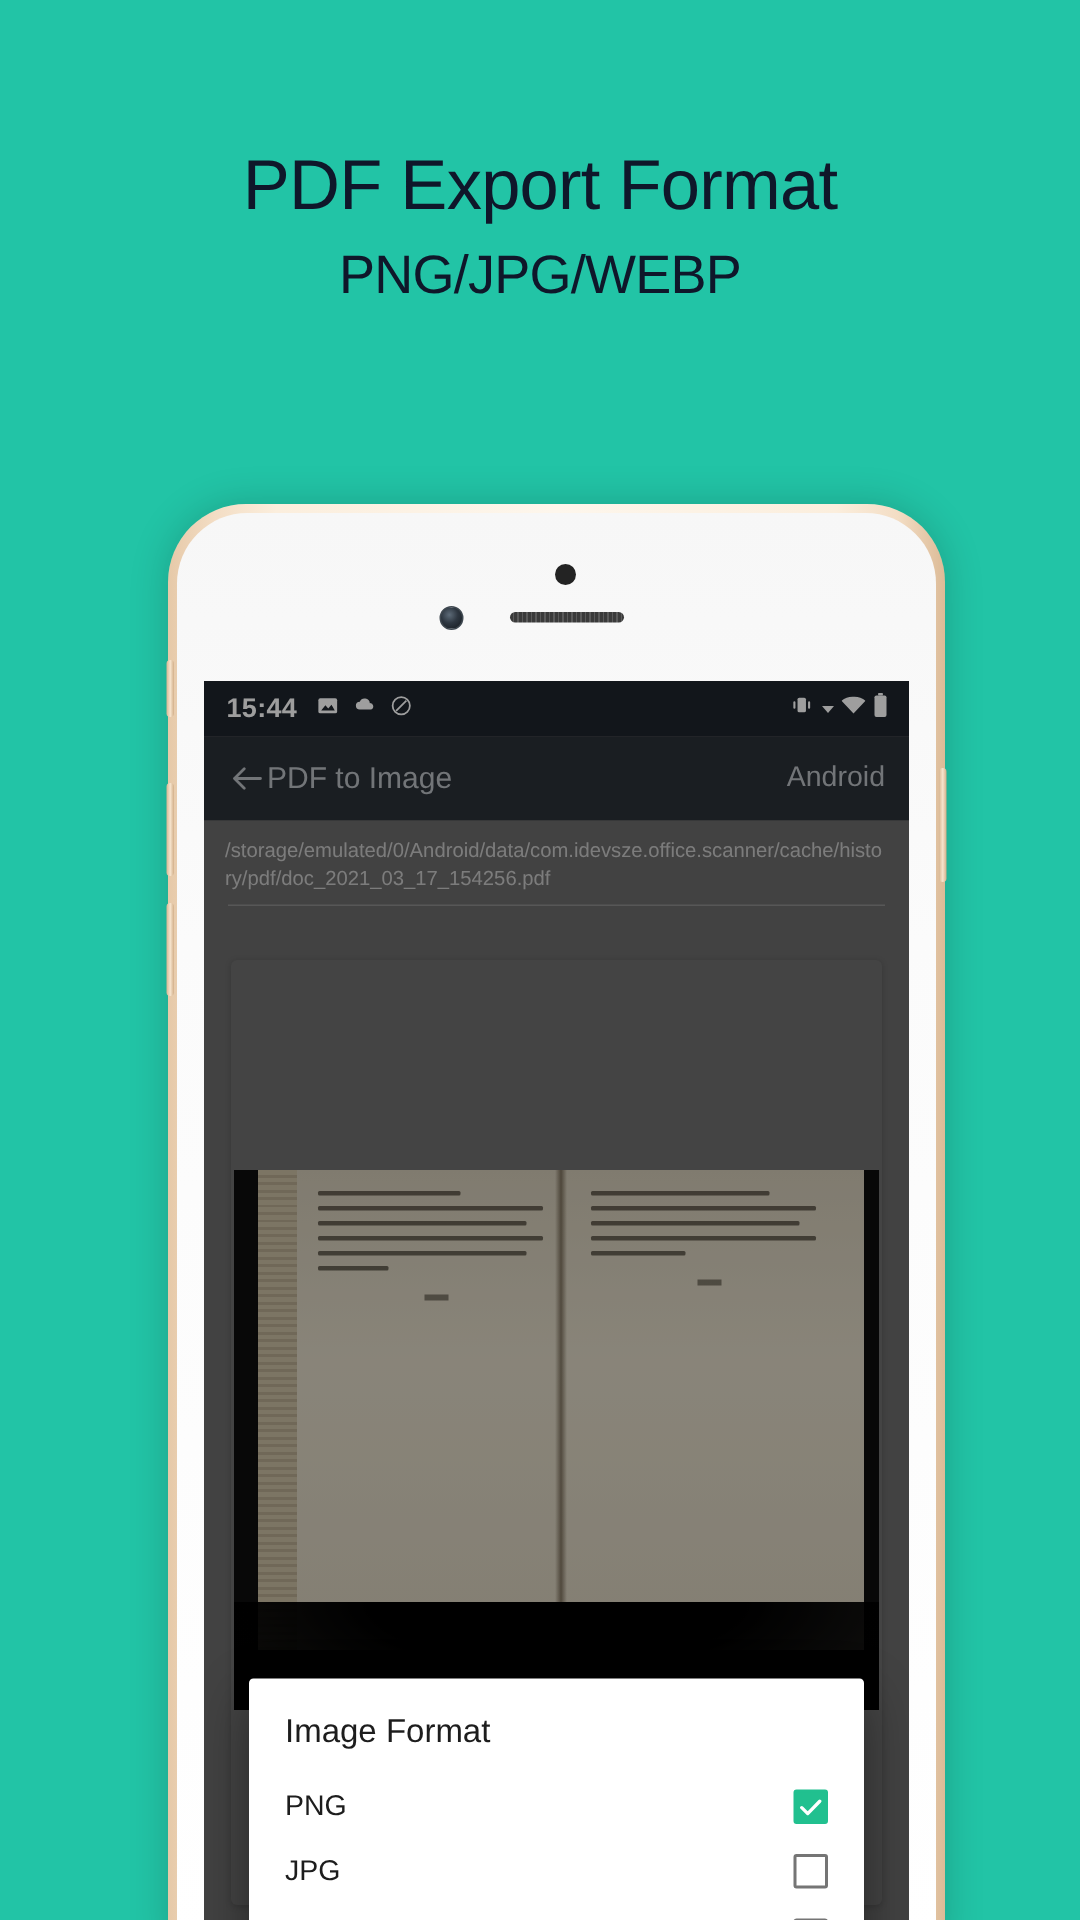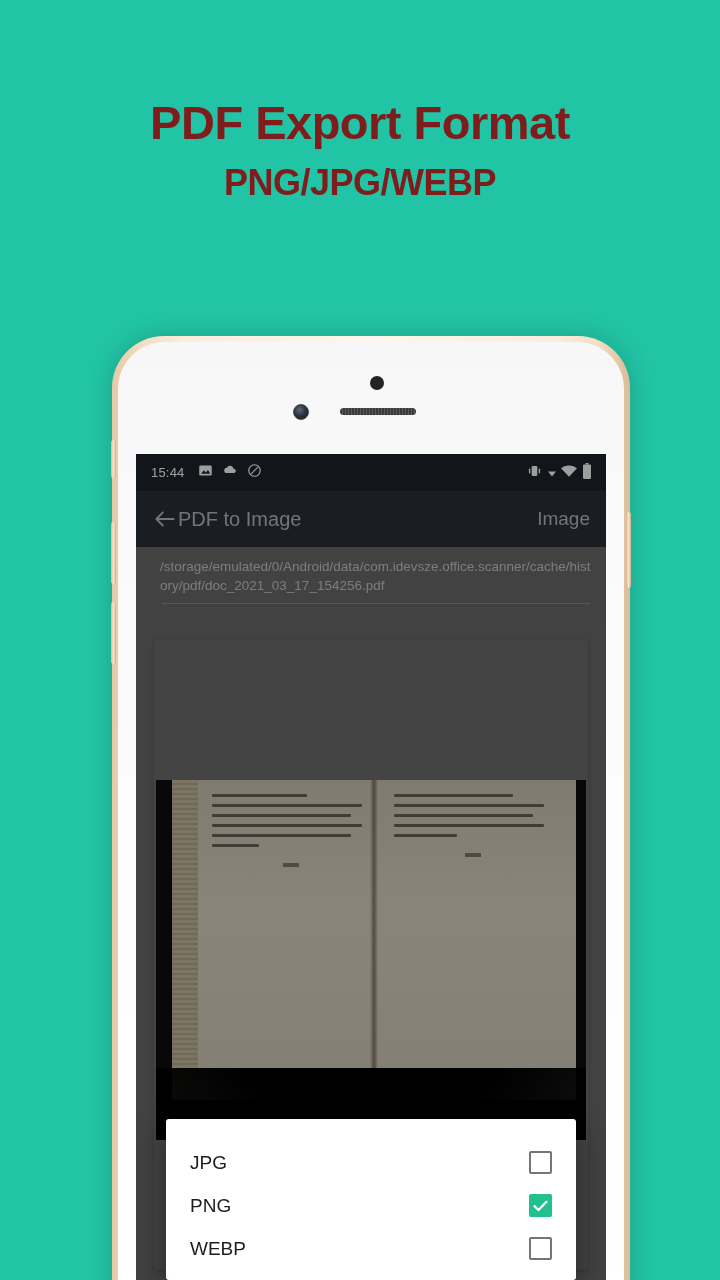--- a/index.html
+++ b/index.html
@@ -16,22 +16,22 @@
     position: relative;
   }
 
   
   .headline {
     position: absolute;
     top: 98px;
     left: 0;
     width: 720px;
     text-align: center;
-    color: #7f1d1d;
-    font-weight: bold;
+    color: #0f172a;
+    font-weight: normal;
     line-height: 1.06;
     letter-spacing: -0.5px;
   }
   .headline .l1 { display: block; font-size: 47px; }
   .headline .l2 { display: block; font-size: 36px; margin-top: 16px; }
 
   
   .phone {
     position: absolute;
     left: 112px;
@@ -109,22 +109,22 @@
   
   .statusbar {
     height: 37px;
     background: #1e252d;
     display: flex;
     align-items: center;
     padding: 0 14px 0 15px;
     color: #ffffff;
   }
   .status-time {
-    font-size: 13px;
-    font-weight: 400;
+    font-size: 18px;
+    font-weight: 700;
     letter-spacing: 0.2px;
   }
   .status-left-icons {
     display: flex;
     align-items: center;
     gap: 9px;
     margin-left: 13px;
   }
   .status-right-icons {
     margin-left: auto;
@@ -161,21 +161,21 @@
   
   .content {
     position: absolute;
     left: 0; right: 0;
     top: 93px;
     bottom: 0;
     background: #6b6b6b;
   }
 
   .path-block {
-    padding: 10px 14px 8px 24px;
+    padding: 10px 14px 8px 14px;
   }
   .path-text {
     color: #c9c9c9;
     font-size: 13.5px;
     line-height: 1.42;
     word-break: break-all;
   }
   .path-rule {
     margin: 8px 2px 0 2px;
     height: 1px;
@@ -379,21 +379,21 @@
       </div>
     </div>
 
     <div class="appbar">
       <span class="appbar-back">
         <svg width="26" height="26" viewBox="0 0 24 24">
             <path d="M20 12H4M10 6l-6 6 6 6" fill="none" stroke="#b8bdc2" stroke-width="1.7" stroke-linecap="round" stroke-linejoin="round"></path>
           </svg>
       </span>
       <span class="appbar-title">PDF to Image</span>
-      <span class="appbar-action">Image</span>
+      <span class="appbar-action">Android</span>
     </div>
 
     <div class="content">
 
       <div class="path-block">
         <div class="path-text">/storage/emulated/0/Android/data/com.idevsze.office.scanner/cache/history/pdf/doc_2021_03_17_154256.pdf</div>
         <div class="path-rule"></div>
       </div>
 
       <div class="preview-card">
@@ -420,38 +420,39 @@
             </div>
           </div>
           <div class="book-shadow-bottom"></div>
         </div>
       </div>
     </div>
 
     <div class="scrim"></div>
 
     <div class="dialog">
-
-      <div class="opt-row">
-        <span class="opt-label">JPG</span>
-        <span class="checkbox">
-          
-        </span>
-      </div>
+      <div class="dialog-title">Image Format</div>
 
       <div class="opt-row">
         <span class="opt-label">PNG</span>
         <span class="checkbox checked">
           <svg width="15" height="12" viewBox="0 0 16 13">
               <path d="M1.5 6.6l4.3 4.3L14.5 2" fill="none" stroke="#ffffff" stroke-width="2.4" stroke-linecap="round" stroke-linejoin="round"></path>
             </svg>
         </span>
       </div>
 
       <div class="opt-row">
+        <span class="opt-label">JPG</span>
+        <span class="checkbox">
+          
+        </span>
+      </div>
+
+      <div class="opt-row">
         <span class="opt-label">WEBP</span>
         <span class="checkbox">
           
         </span>
       </div>
 
     </div>
 
   </div>
 </div>

